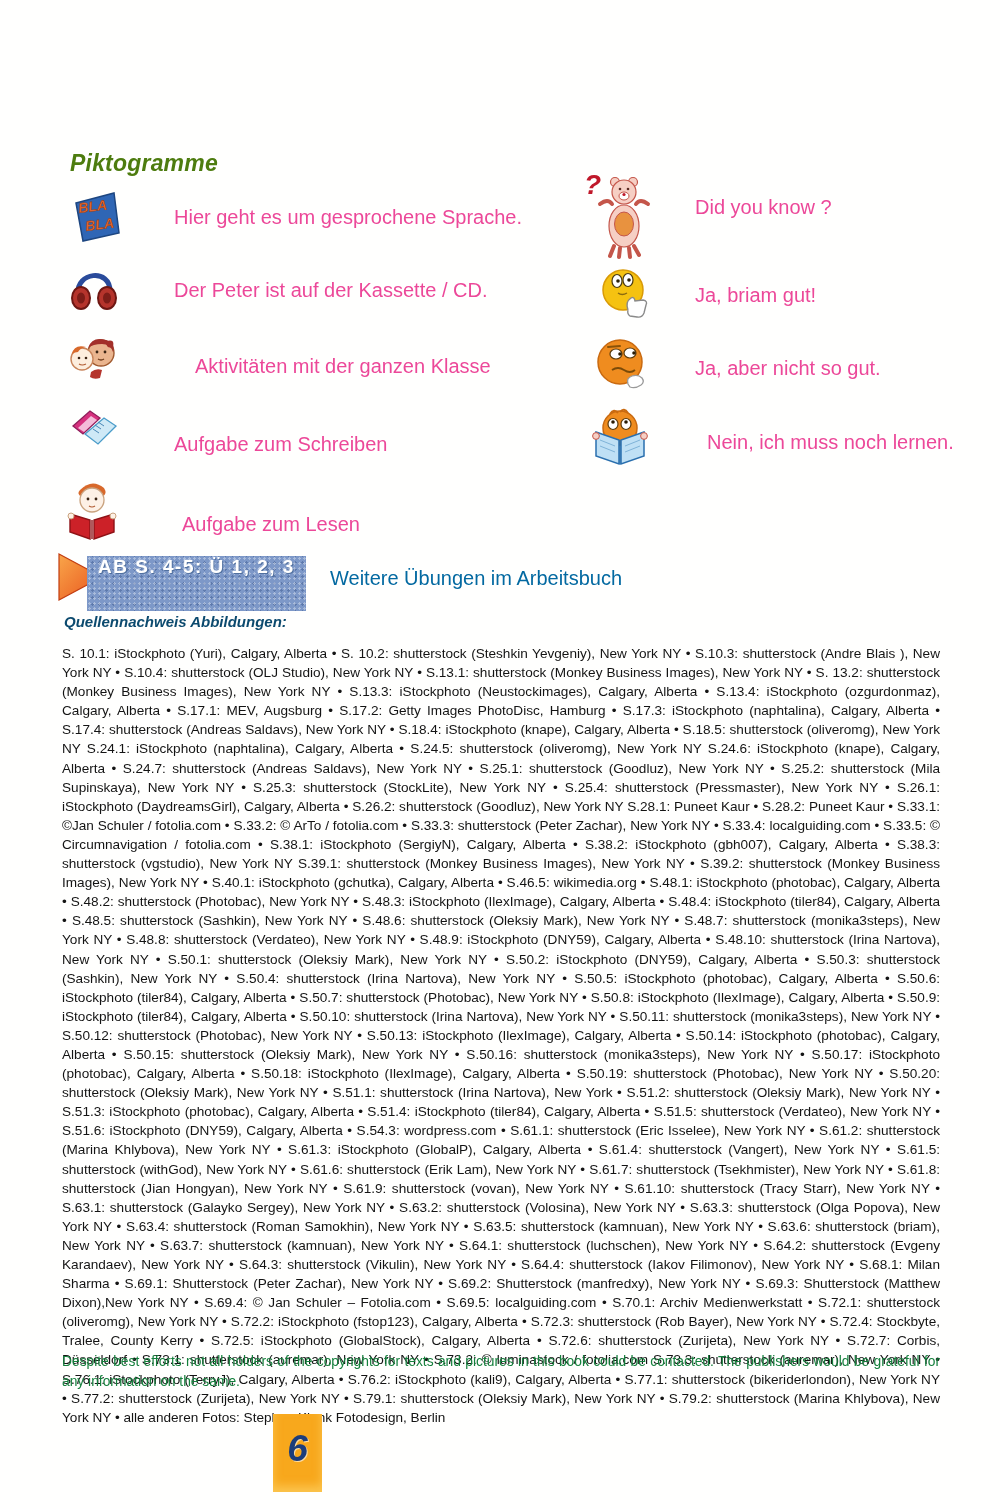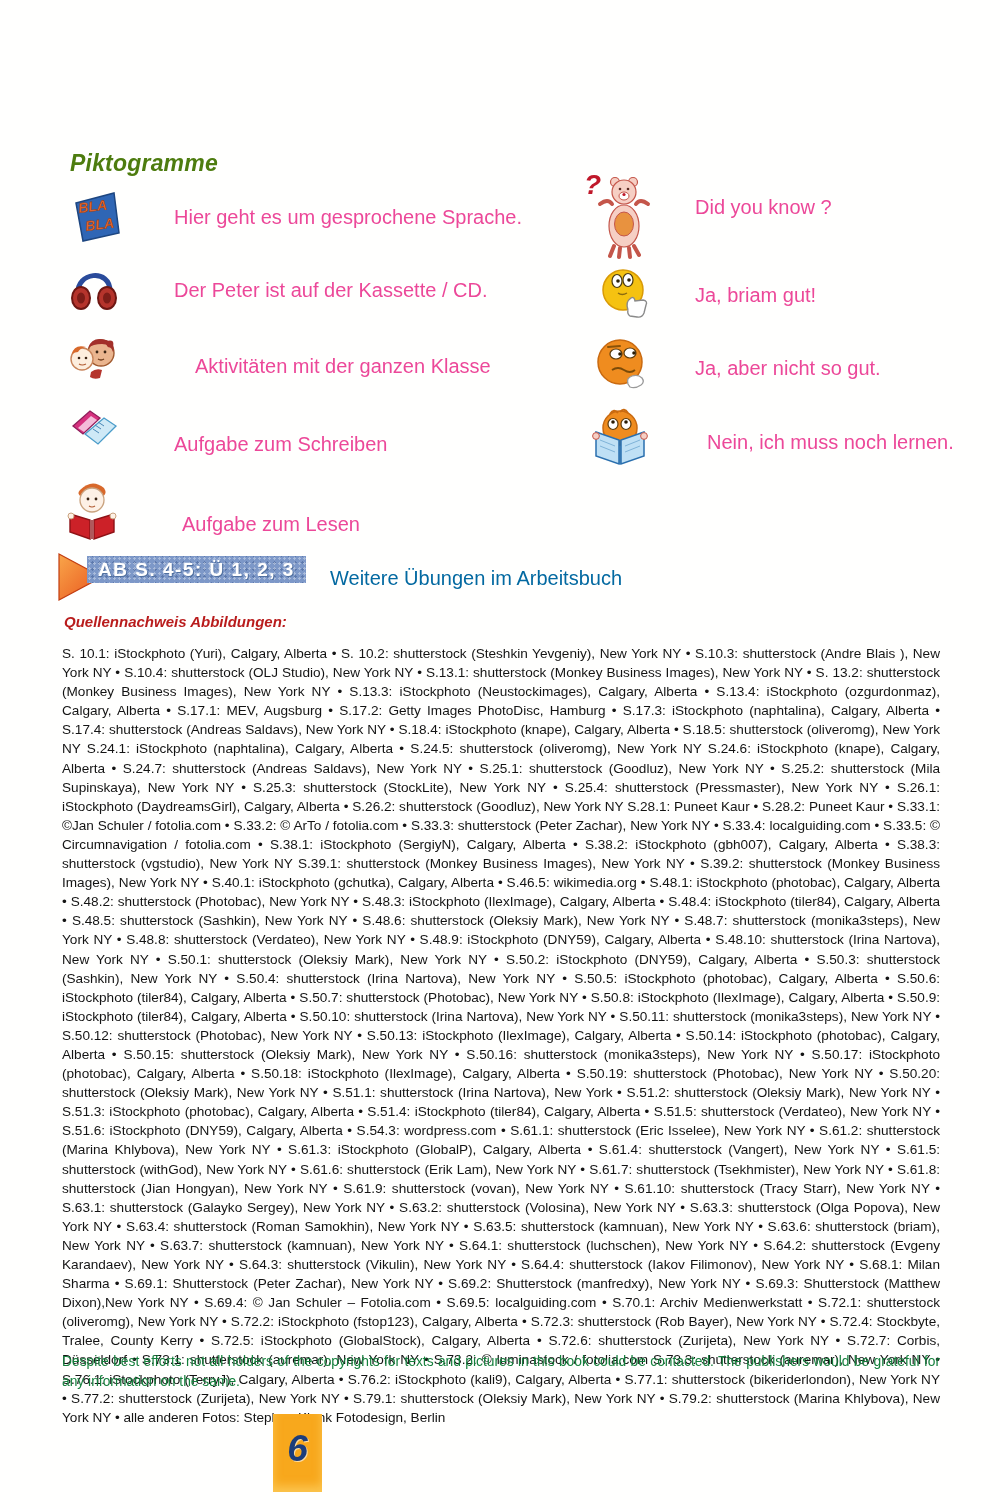--- a/index.html
+++ b/index.html
@@ -13,37 +13,37 @@
   }
   .abs{position:absolute;}
   .h1{
     font-weight:bold;font-style:italic;font-size:23px;color:#4d7c0f;
     letter-spacing:.2px;
   }
   .picto-label{font-size:20px;color:#ec4899;white-space:nowrap;}
   .icon-box{display:inline-block;line-height:0;}
   
   .banner-badge{
-    width:219px;height:27px;
+    width:219px;height:55px;
     background-color:#7d98c8;
     background-image:
       radial-gradient(rgba(255,255,255,.35) 1px, transparent 1.3px),
       radial-gradient(rgba(38,66,122,.35) 1px, transparent 1.3px);
     background-size:5px 5px,7px 7px;
     background-position:0 0,2px 3px;
-    display:flex;align-items:center;justify-content:center;
+    display:flex;align-items:flex-start;justify-content:center;
   }
   .banner-badge span{
     font-weight:bold;font-size:19px;color:#ffffff;letter-spacing:1.5px;
     text-shadow:1px 1px 0 #51709f, -1px -1px 0 rgba(255,255,255,.25);
     white-space:nowrap;
   }
   .banner-label{font-size:20px;color:#0369a1;white-space:nowrap;}
   
-  .credits-heading{font-weight:bold;font-style:italic;font-size:15px;color:#b91c1c;}
+  .credits-heading{font-weight:bold;font-style:italic;font-size:15px;color:#0c4a6e;}
   .credits-body{
     width:878px;font-size:13.6px;line-height:19.1px;text-align:justify;
     color:#141414;
   }
   .credits-disclaimer{
     width:878px;font-size:13.8px;line-height:19.5px;text-align:justify;
     color:#15803d;
   }
   
   .page-tab{

